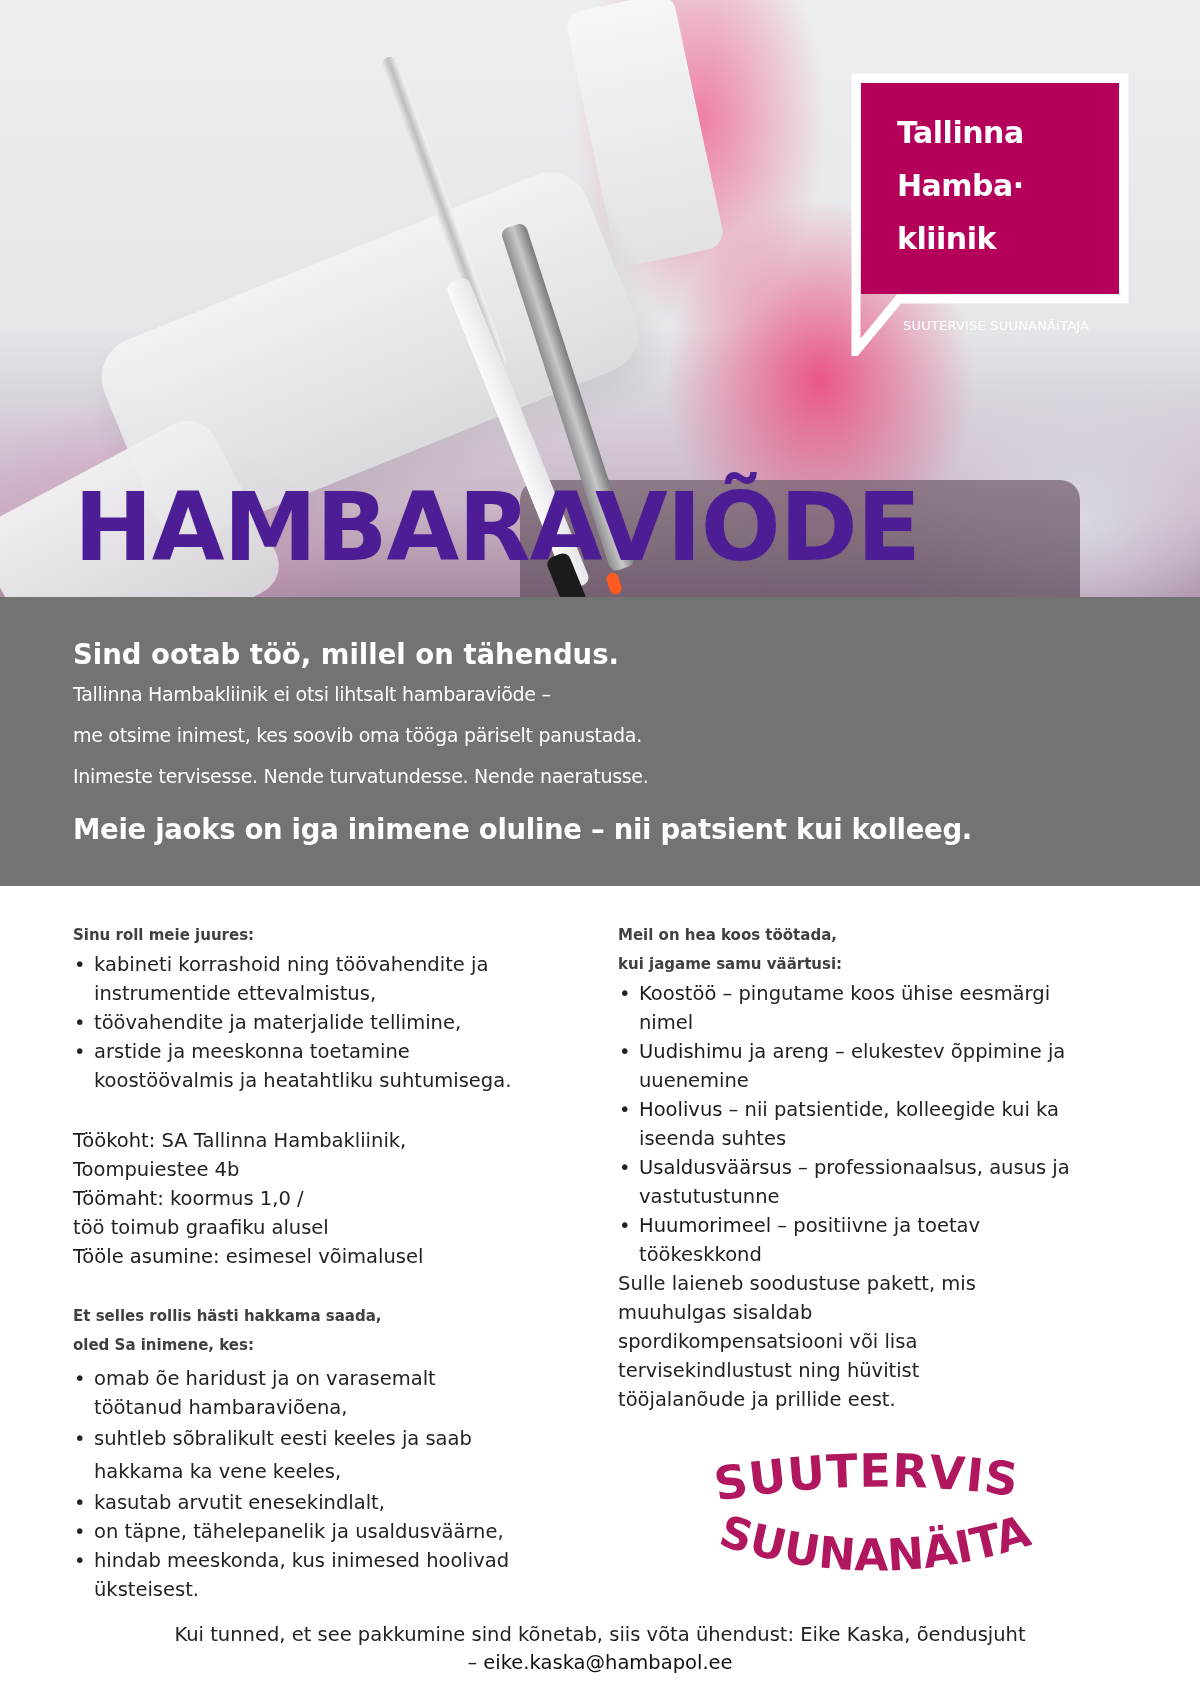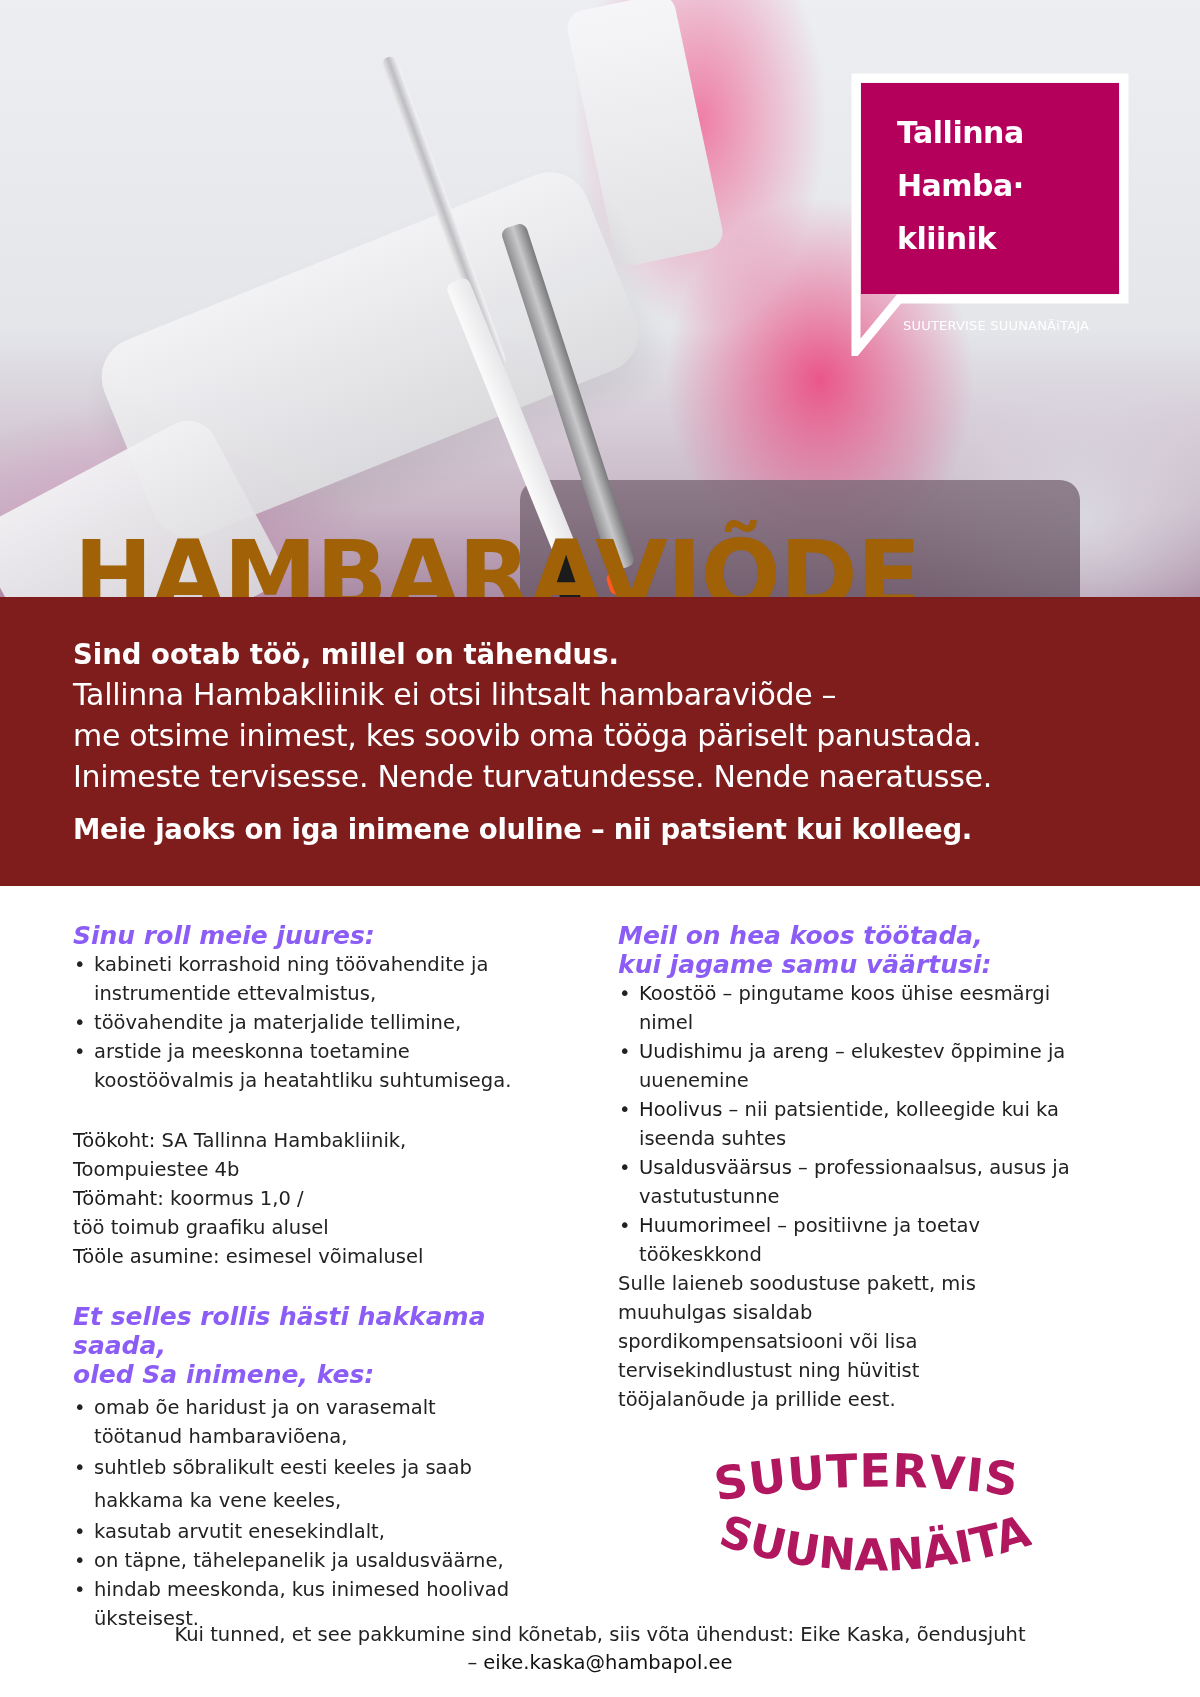--- a/index.html
+++ b/index.html
@@ -43,39 +43,38 @@
     position: absolute; left: 46px; top: 33px; color: #ffffff;
     font-family: "DejaVu Sans", sans-serif; font-weight: bold; font-size: 30px;
     line-height: 53px; letter-spacing: -0.5px; white-space: pre;
   }
   .logo .tagline {
     position: absolute; left: 52px; top: 245px; color: #ffffff;
     font-family: "DejaVu Sans", sans-serif; font-size: 13px; letter-spacing: 0.2px; white-space: nowrap;
   }
 
   .headline {
-    position: absolute; left: 74px; top: 478px; color: #a16207;
+    position: absolute; left: 74px; top: 478px; color: #4c1d95;
     font-family: "DejaVu Sans", sans-serif; font-weight: bold; font-size: 94px;
     letter-spacing: -1px; line-height: 100px; white-space: nowrap;
     text-shadow: 0 0 2px rgba(0,0,0,0.05);
-    margin-top: 48px;
-  }
-
-  
-  .banner { position: absolute; left: 0; top: 597px; width: 1200px; height: 289px; background: #7f1d1d; }
+  }
+
+  
+  .banner { position: absolute; left: 0; top: 597px; width: 1200px; height: 289px; background: #737373; }
   .banner .lines { position: absolute; left: 73px; top: 37px; color: #ffffff; }
   .banner .lead { font-family: "DejaVu Sans", sans-serif; font-weight: bold; font-size: 27.5px; line-height: 40px; white-space: nowrap; }
-  .banner .body { font-family: "DejaVu Sans", sans-serif; font-size: 30px; line-height: 41px; white-space: nowrap; letter-spacing: -0.3px; }
+  .banner .body { font-family: "DejaVu Sans", sans-serif; font-size: 19px; line-height: 41px; white-space: nowrap; letter-spacing: -0.3px; }
   .banner .closing { font-family: "DejaVu Sans", sans-serif; font-weight: bold; font-size: 27.5px; line-height: 40px; margin-top: 12px; white-space: nowrap; letter-spacing: -0.3px; }
 
   
   .col { position: absolute; top: 921px; font-family: "DejaVu Sans", sans-serif; font-size: 19.5px; line-height: 29px; color: #222; }
   .col-left { left: 73px; width: 500px; }
   .col-right { left: 618px; width: 520px; }
-  .sec-title { color: #8b5cf6; font-weight: bold; font-size: 25px; line-height: 29px; font-style: italic; }
+  .sec-title { color: #404040; font-weight: bold; font-size: 15px; line-height: 29px; }
   .bul { position: relative; padding-left: 21px; }
   .bul::before { content: "\2022"; position: absolute; left: 1px; top: 0; color: #222; }
   .gap-lg { height: 31px; }
   .bold { font-weight: normal; color: #1a1a1a; }
   .row { white-space: nowrap; }
 
   .stamp { position: absolute; left: 712px; top: 1446px; width: 320px; height: 140px; }
 
   .footer {
     position: absolute; left: 0; top: 1621px; width: 1200px; text-align: center;

